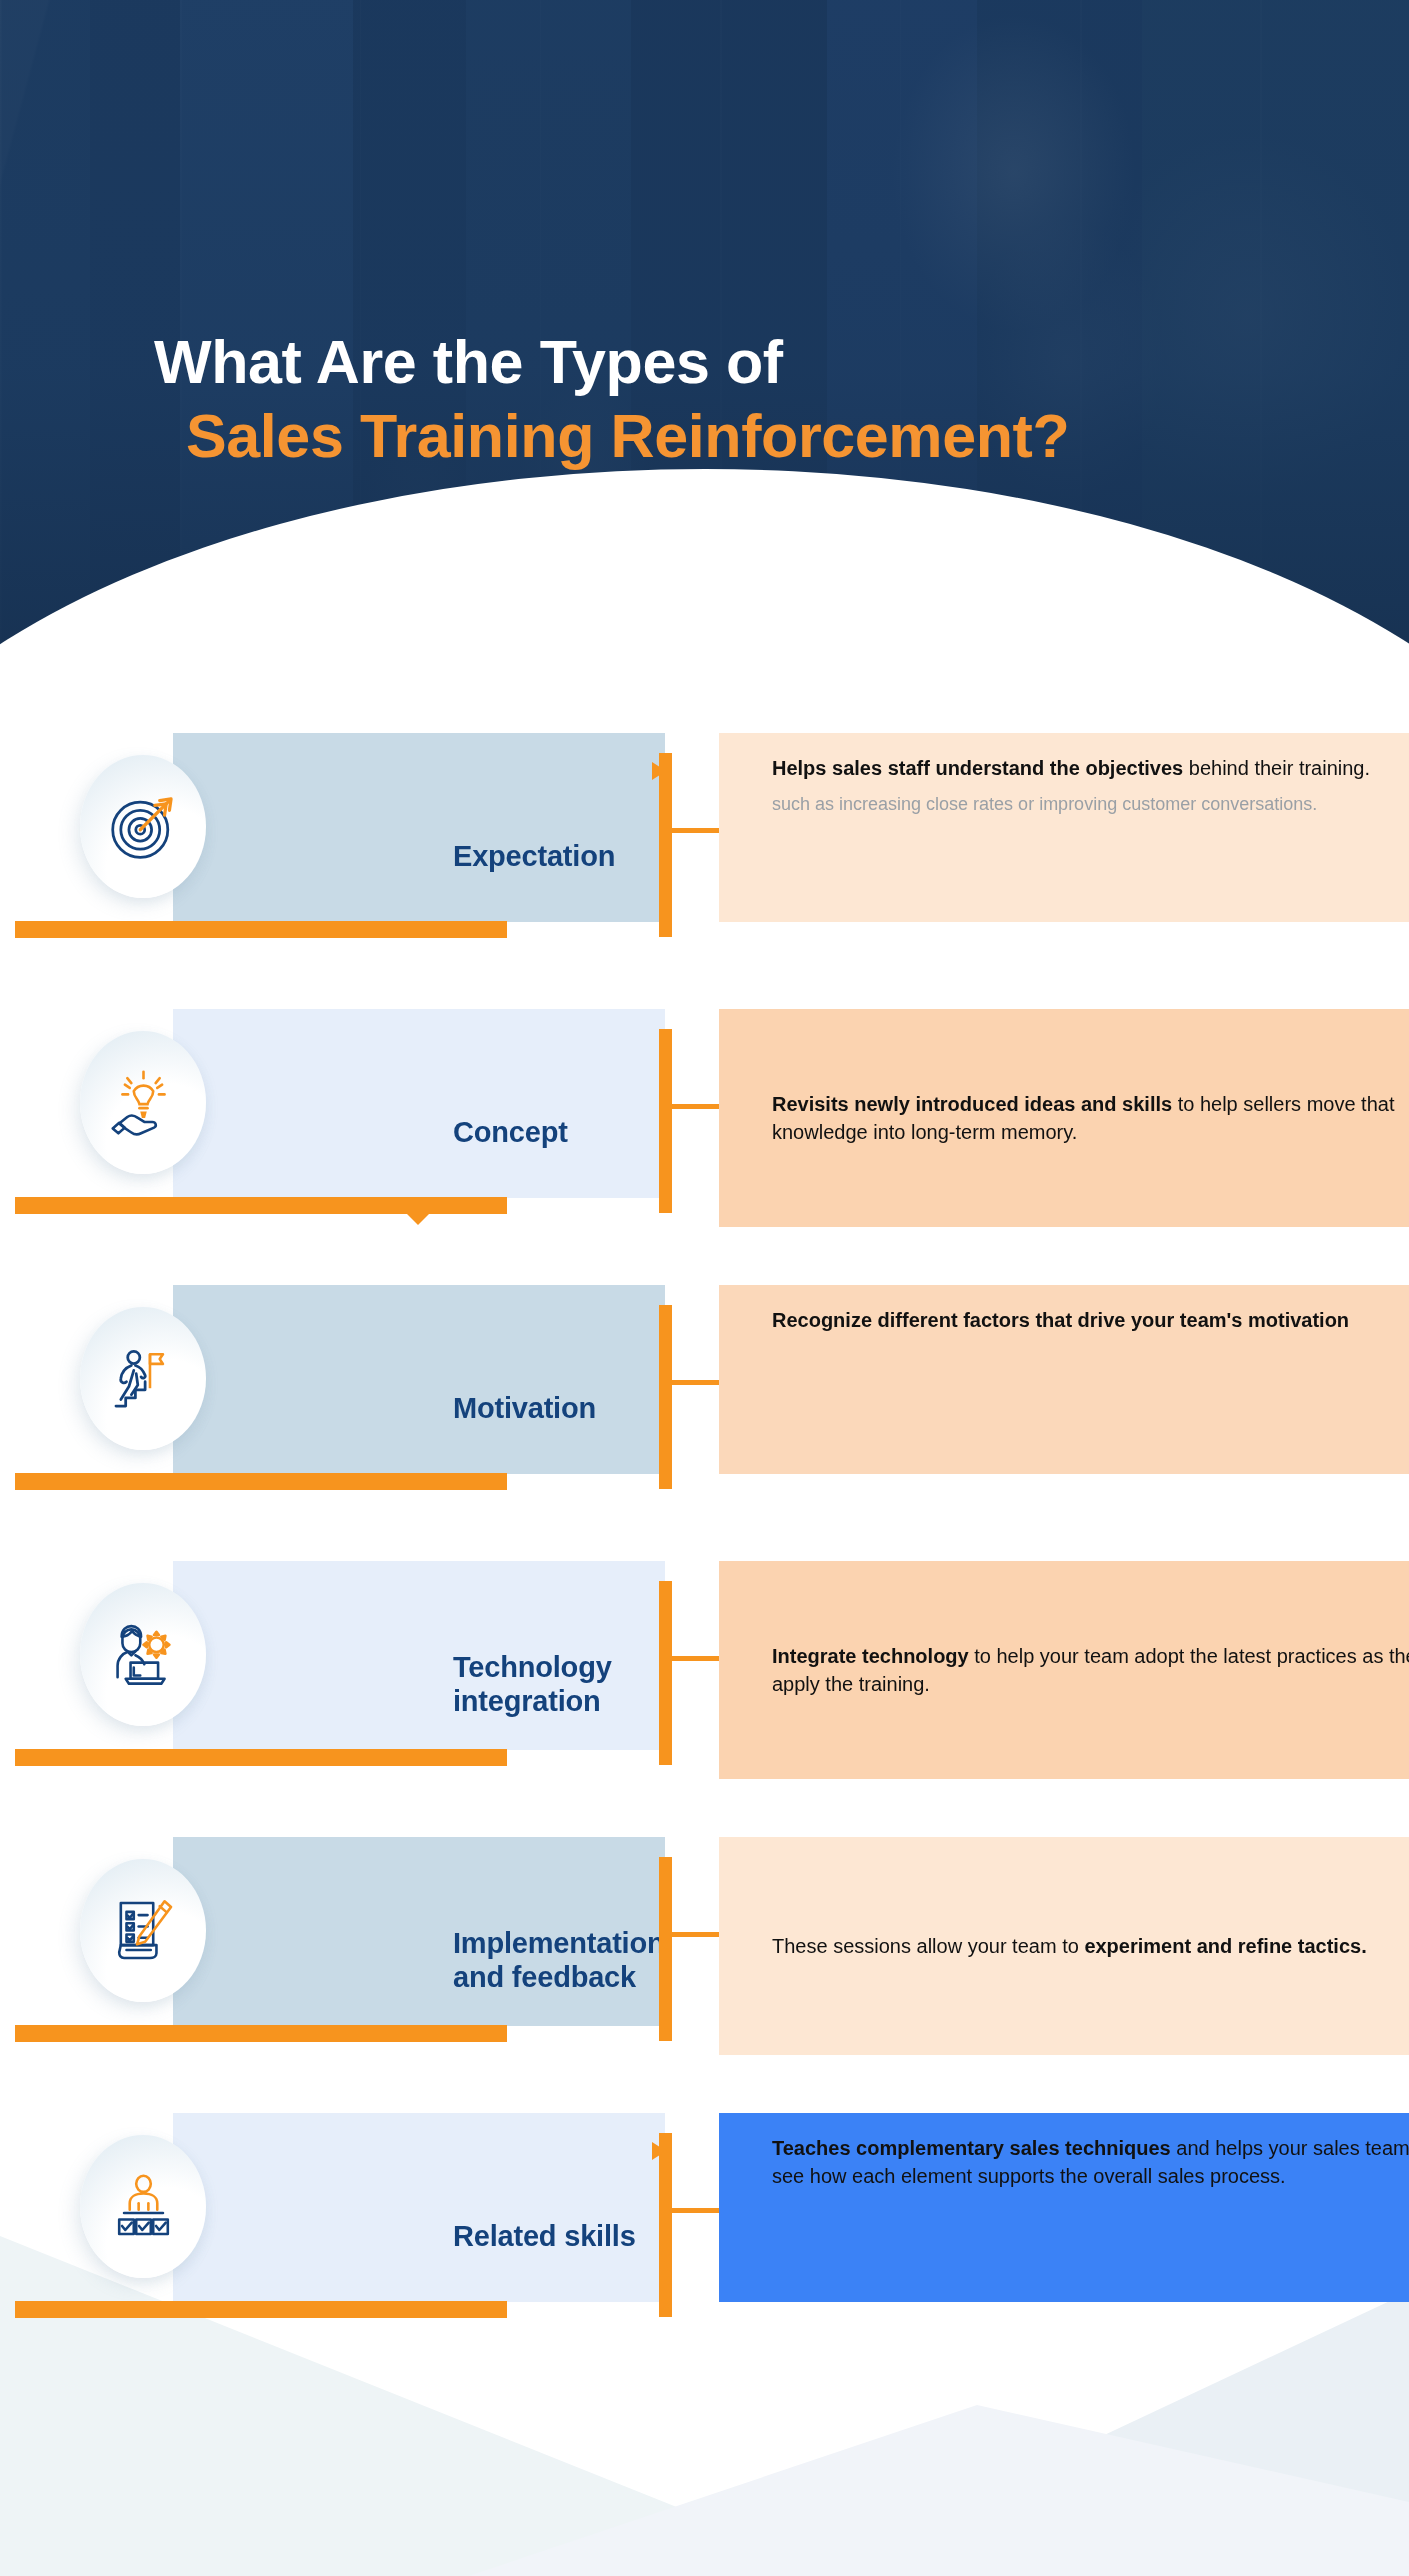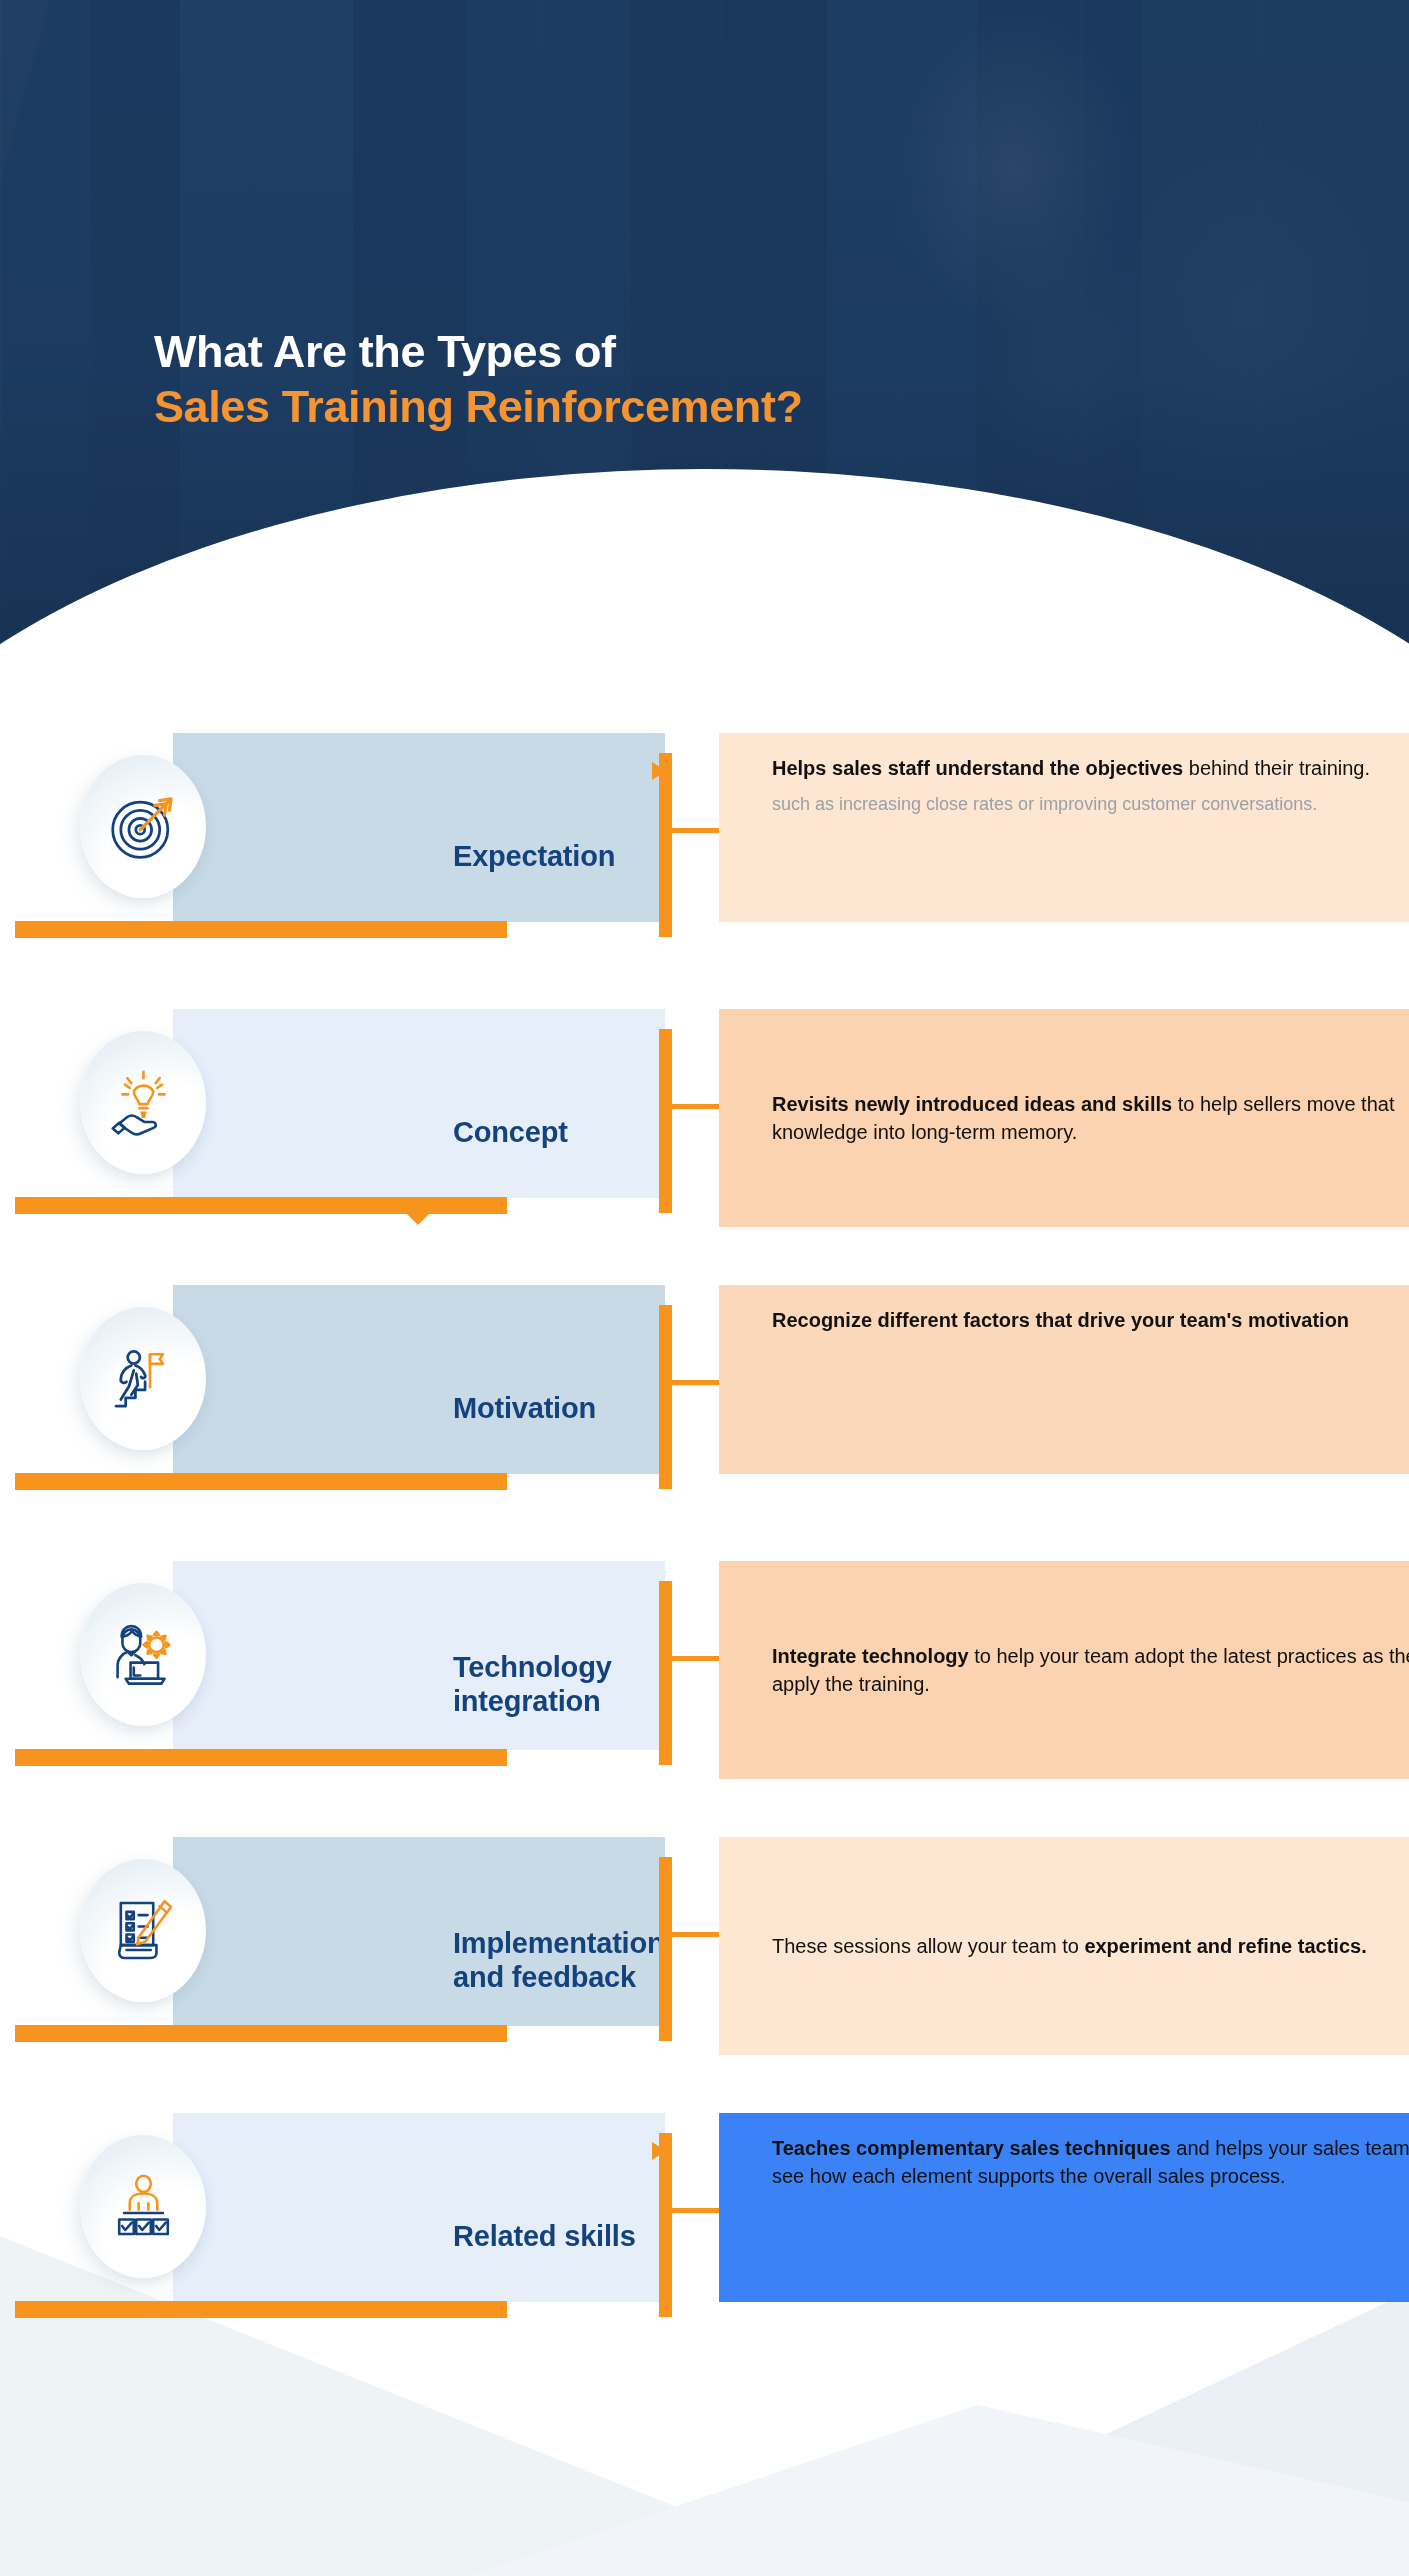--- a/index.html
+++ b/index.html
@@ -58,28 +58,28 @@
     background:#ffffff;
     border-radius:50% 50% 0 0 / 100% 100% 0 0;
   }
 
   .title-block {
     position:absolute;
     left:154px; top:325px;
     z-index:5;
   }
   .title-line {
-    font-size:45px;
+    font-size:61px;
     font-weight:bold;
     letter-spacing:-0.4px;
     line-height:1.22;
     white-space:nowrap;
   }
   .title-line-1 { color:#ffffff; }
-  .title-line-2 { color:#f59432; }
+  .title-line-2 { color:#f59432;margin-left:32px; }
 
   
   .decor-a {
     position:absolute; left:0; top:2236px;
     width:864px; height:346px;
     background:#eef4f6;
     clip-path:polygon(0 0, 100% 100%, 0 100%);
   }
   .decor-b {
     position:absolute; left:0; top:2405px;

